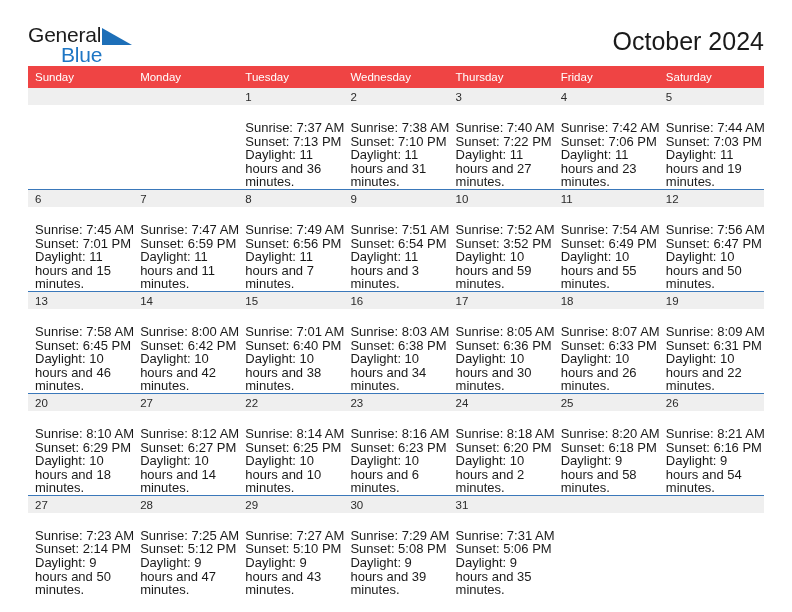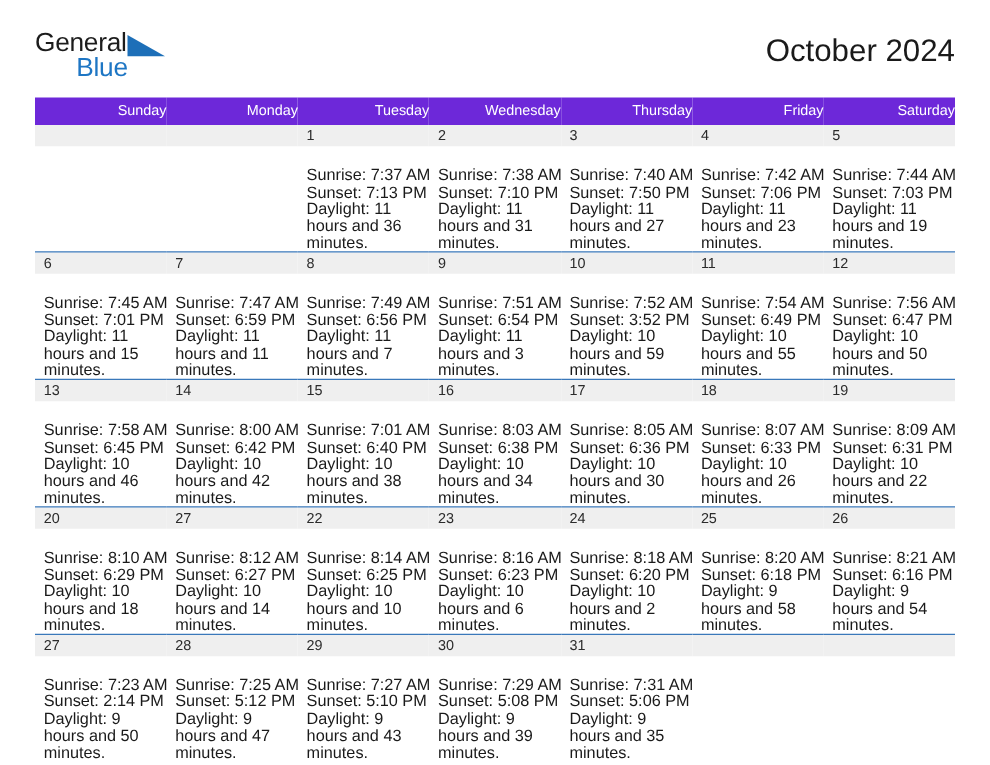--- a/index.html
+++ b/index.html
@@ -20,21 +20,21 @@
     height: 612px;
     box-sizing: border-box;
     padding: 0 28px;
   }
 
   
   .top {
     display: flex;
     justify-content: space-between;
     align-items: flex-start;
-    height: 78px;
+    height: 66px;
     padding-top: 24px;
     box-sizing: border-box;
   }
   .logo {
     position: relative;
     width: 120px;
     height: 46px;
     user-select: none;
   }
   .logo-general {
@@ -82,25 +82,25 @@
     margin-top: 6px;
   }
 
   
   .calendar {
     width: 736px;
     border-collapse: collapse;
     table-layout: fixed;
   }
   .calendar th {
-    background: #6d28d9;
+    background: #ef4444;
     color: #ffffff;
     font-size: 11.5px;
     font-weight: normal;
-    text-align: right;
+    text-align: left;
     padding: 5px 0 5px 7px;
     height: 19px;
     box-sizing: border-box;
     margin-left: 39px;
   }
   .week-row > td {
     vertical-align: top;
     padding: 0;
     border-top: 1px solid #3a78ba;
     height: 91px;
@@ -196,21 +196,21 @@
             <div class="info">
               <div>Sunrise: 7:38 AM</div>
               <div>Sunset: 7:10 PM</div>
               <div class="daylight">Daylight: 11 hours and 31 minutes.</div>
             </div>
           </td>
           <td>
             <div class="daynum">3</div>
             <div class="info">
               <div>Sunrise: 7:40 AM</div>
-              <div>Sunset: 7:50 PM</div>
+              <div>Sunset: 7:22 PM</div>
               <div class="daylight">Daylight: 11 hours and 27 minutes.</div>
             </div>
           </td>
           <td>
             <div class="daynum">4</div>
             <div class="info">
               <div>Sunrise: 7:42 AM</div>
               <div>Sunset: 7:06 PM</div>
               <div class="daylight">Daylight: 11 hours and 23 minutes.</div>
             </div>

